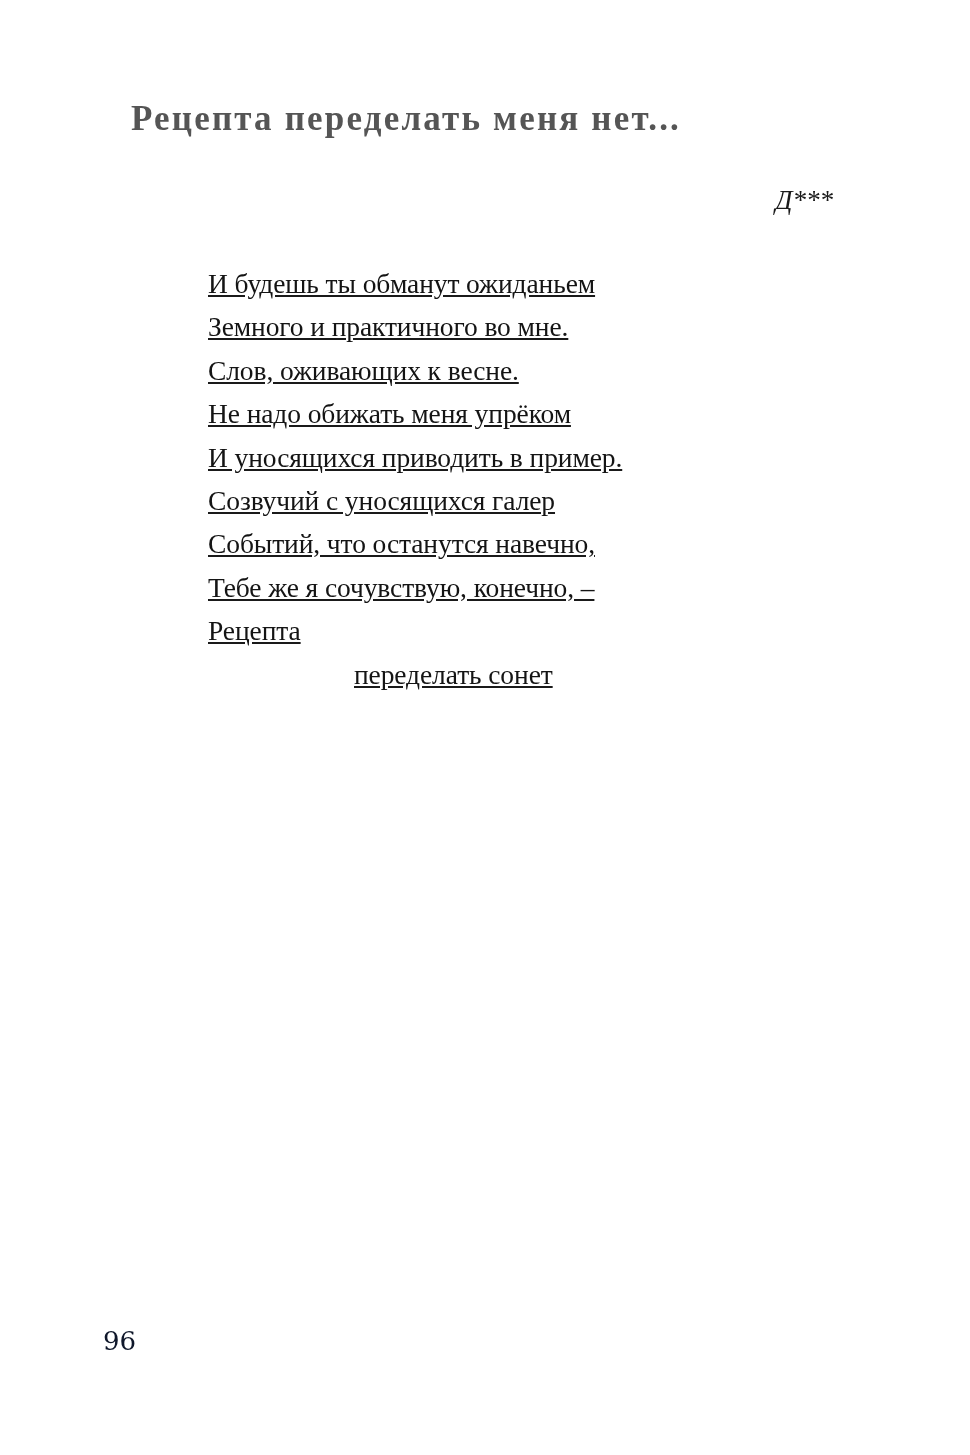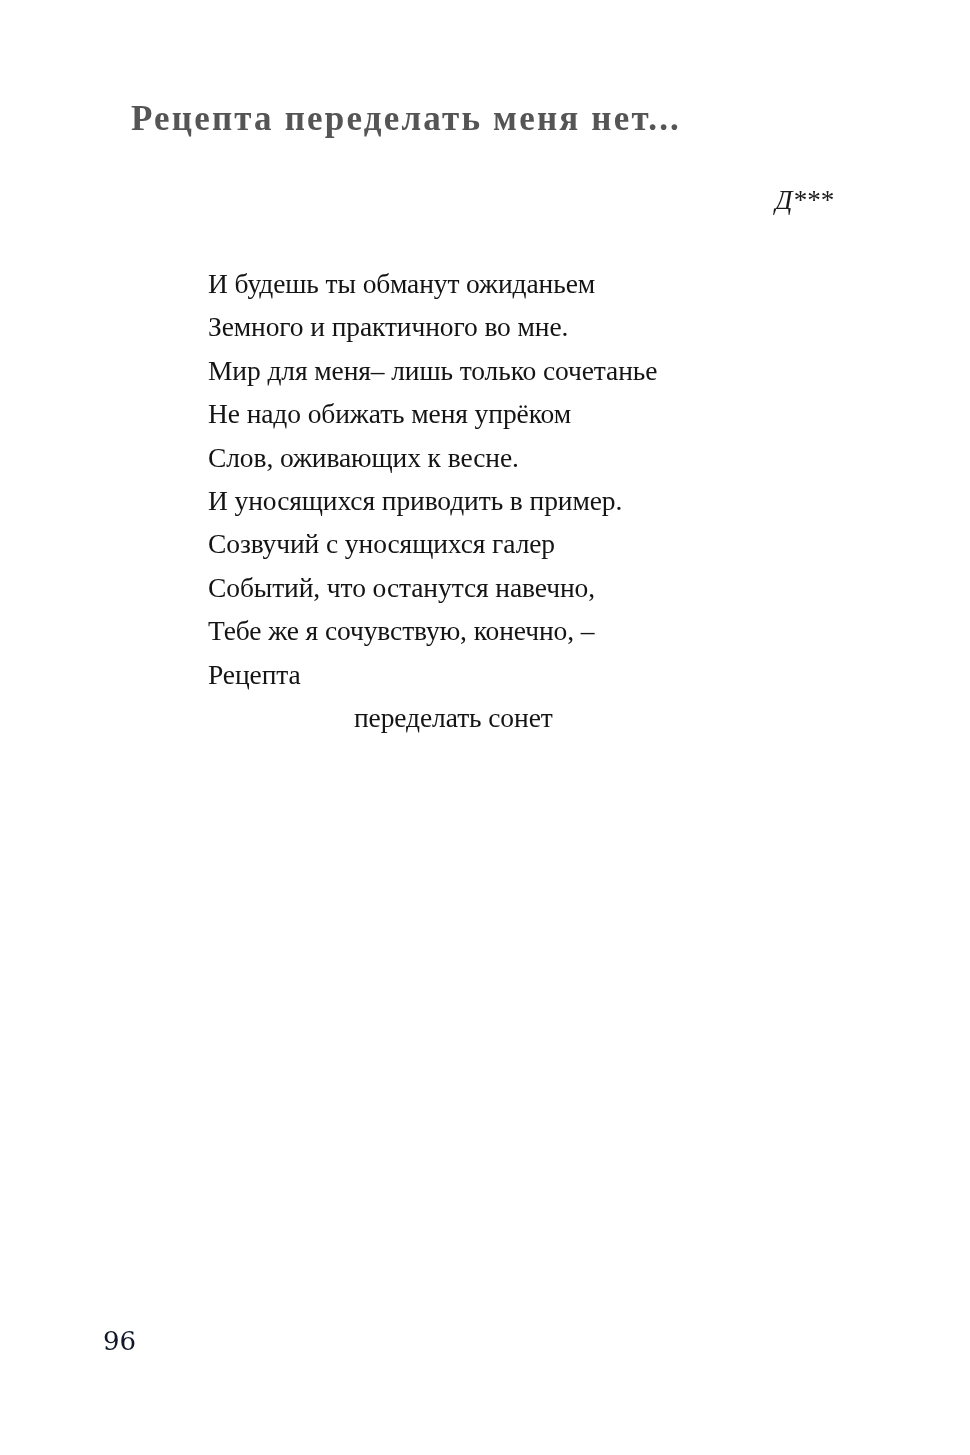--- a/index.html
+++ b/index.html
@@ -38,20 +38,21 @@
       color: #1a1a1a;
       line-height: 34px;
     }
     .poem {
       position: absolute;
       left: 208px;
       top: 262px;
       margin: 0;
       padding: 0;
       list-style: none;
+      text-decoration: underline;
     }
     .poem-line {
       font-size: 27.5px;
       line-height: 43.4px;
       white-space: nowrap;
       color: #141414;
       letter-spacing: -0.1px;
     }
     .indent-1 { padding-left: 146px; }
     .indent-2 { padding-left: 406px; }
@@ -68,23 +69,22 @@
 </head>
 <body>
 
 <h1 class="page-title">Рецепта переделать меня нет...</h1>
 
 <div class="epigraph">Д***</div>
 
 <div class="poem">
   <div class="poem-line">И будешь ты обманут ожиданьем</div>
   <div class="poem-line">Земного и практичного во мне.</div>
-  <div class="poem-line">Мир для меня– лишь только сочетанье</div>
+  <div class="poem-line">Слов, оживающих к весне.</div>
   <div class="poem-line">Не надо обижать меня упрёком</div>
-  <div class="poem-line">Слов, оживающих к весне.</div>
   <div class="poem-line">И уносящихся приводить в пример.</div>
   <div class="poem-line">Созвучий с уносящихся галер</div>
   <div class="poem-line">Событий, что останутся навечно,</div>
   <div class="poem-line">Тебе же я сочувствую, конечно, –</div>
   <div class="poem-line">Рецепта</div>
   <div class="poem-line indent-1">переделать сонет</div>
 </div>
 
 <div class="page-number">96</div>
 

